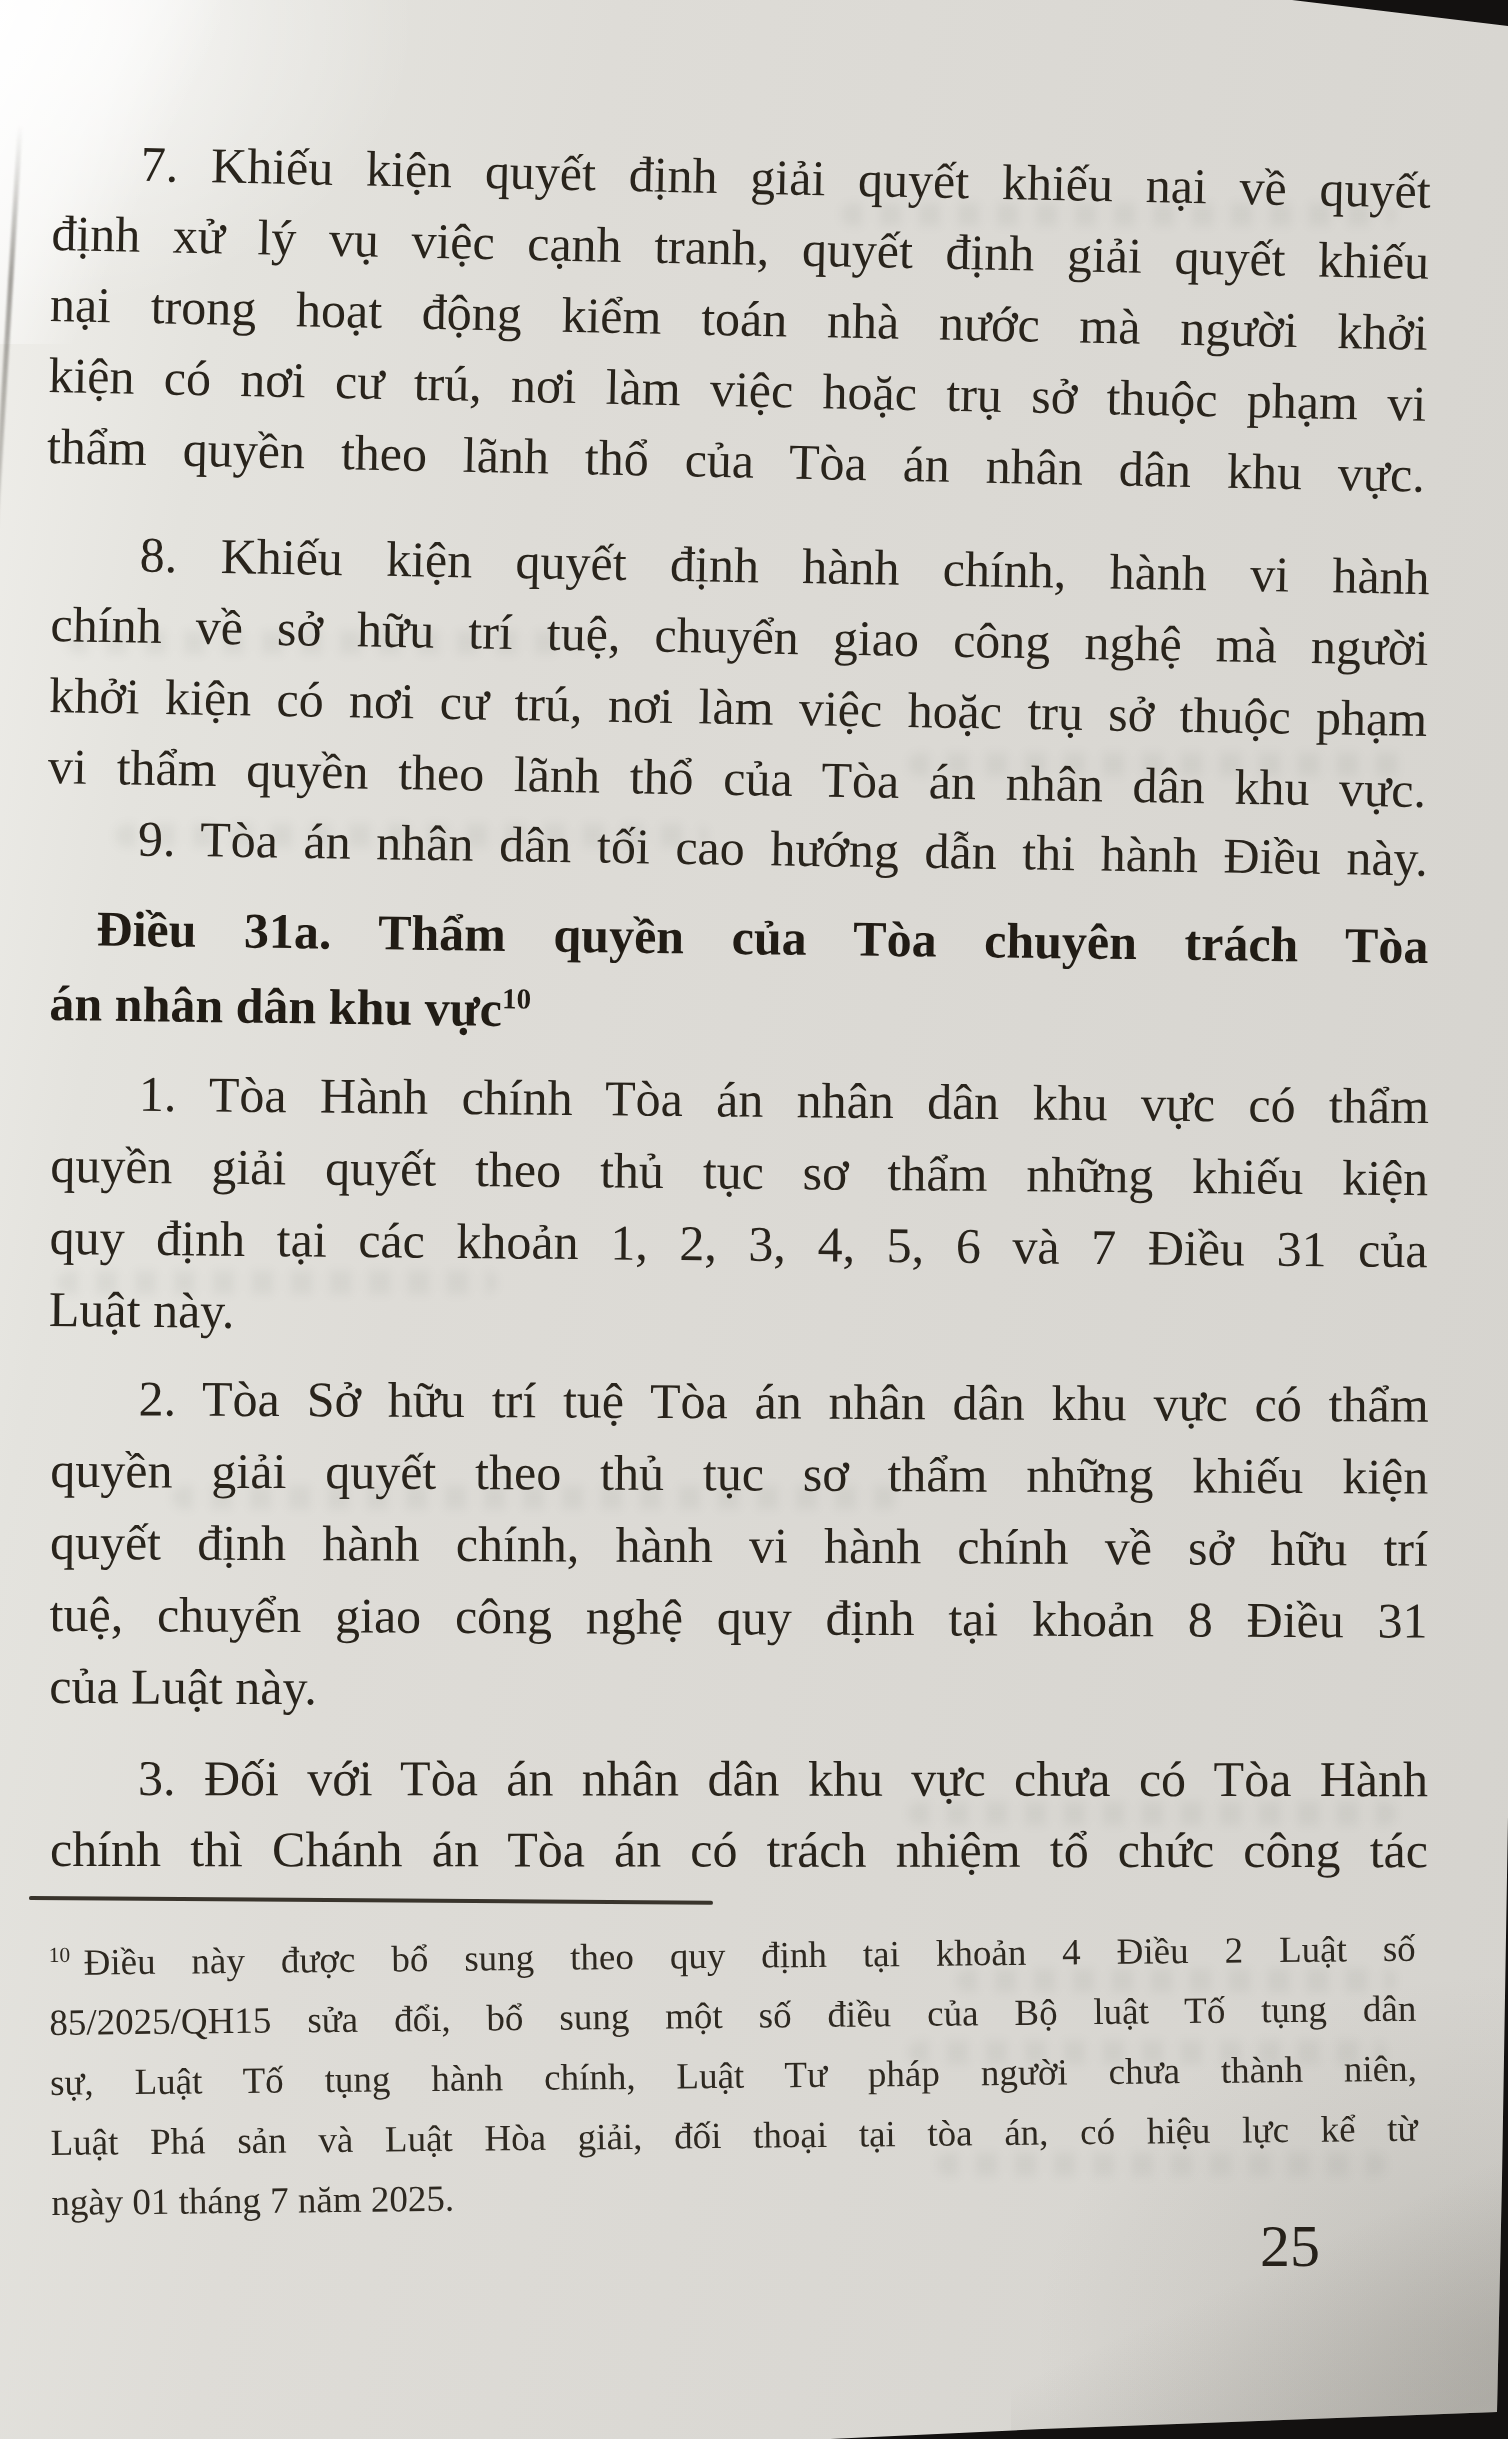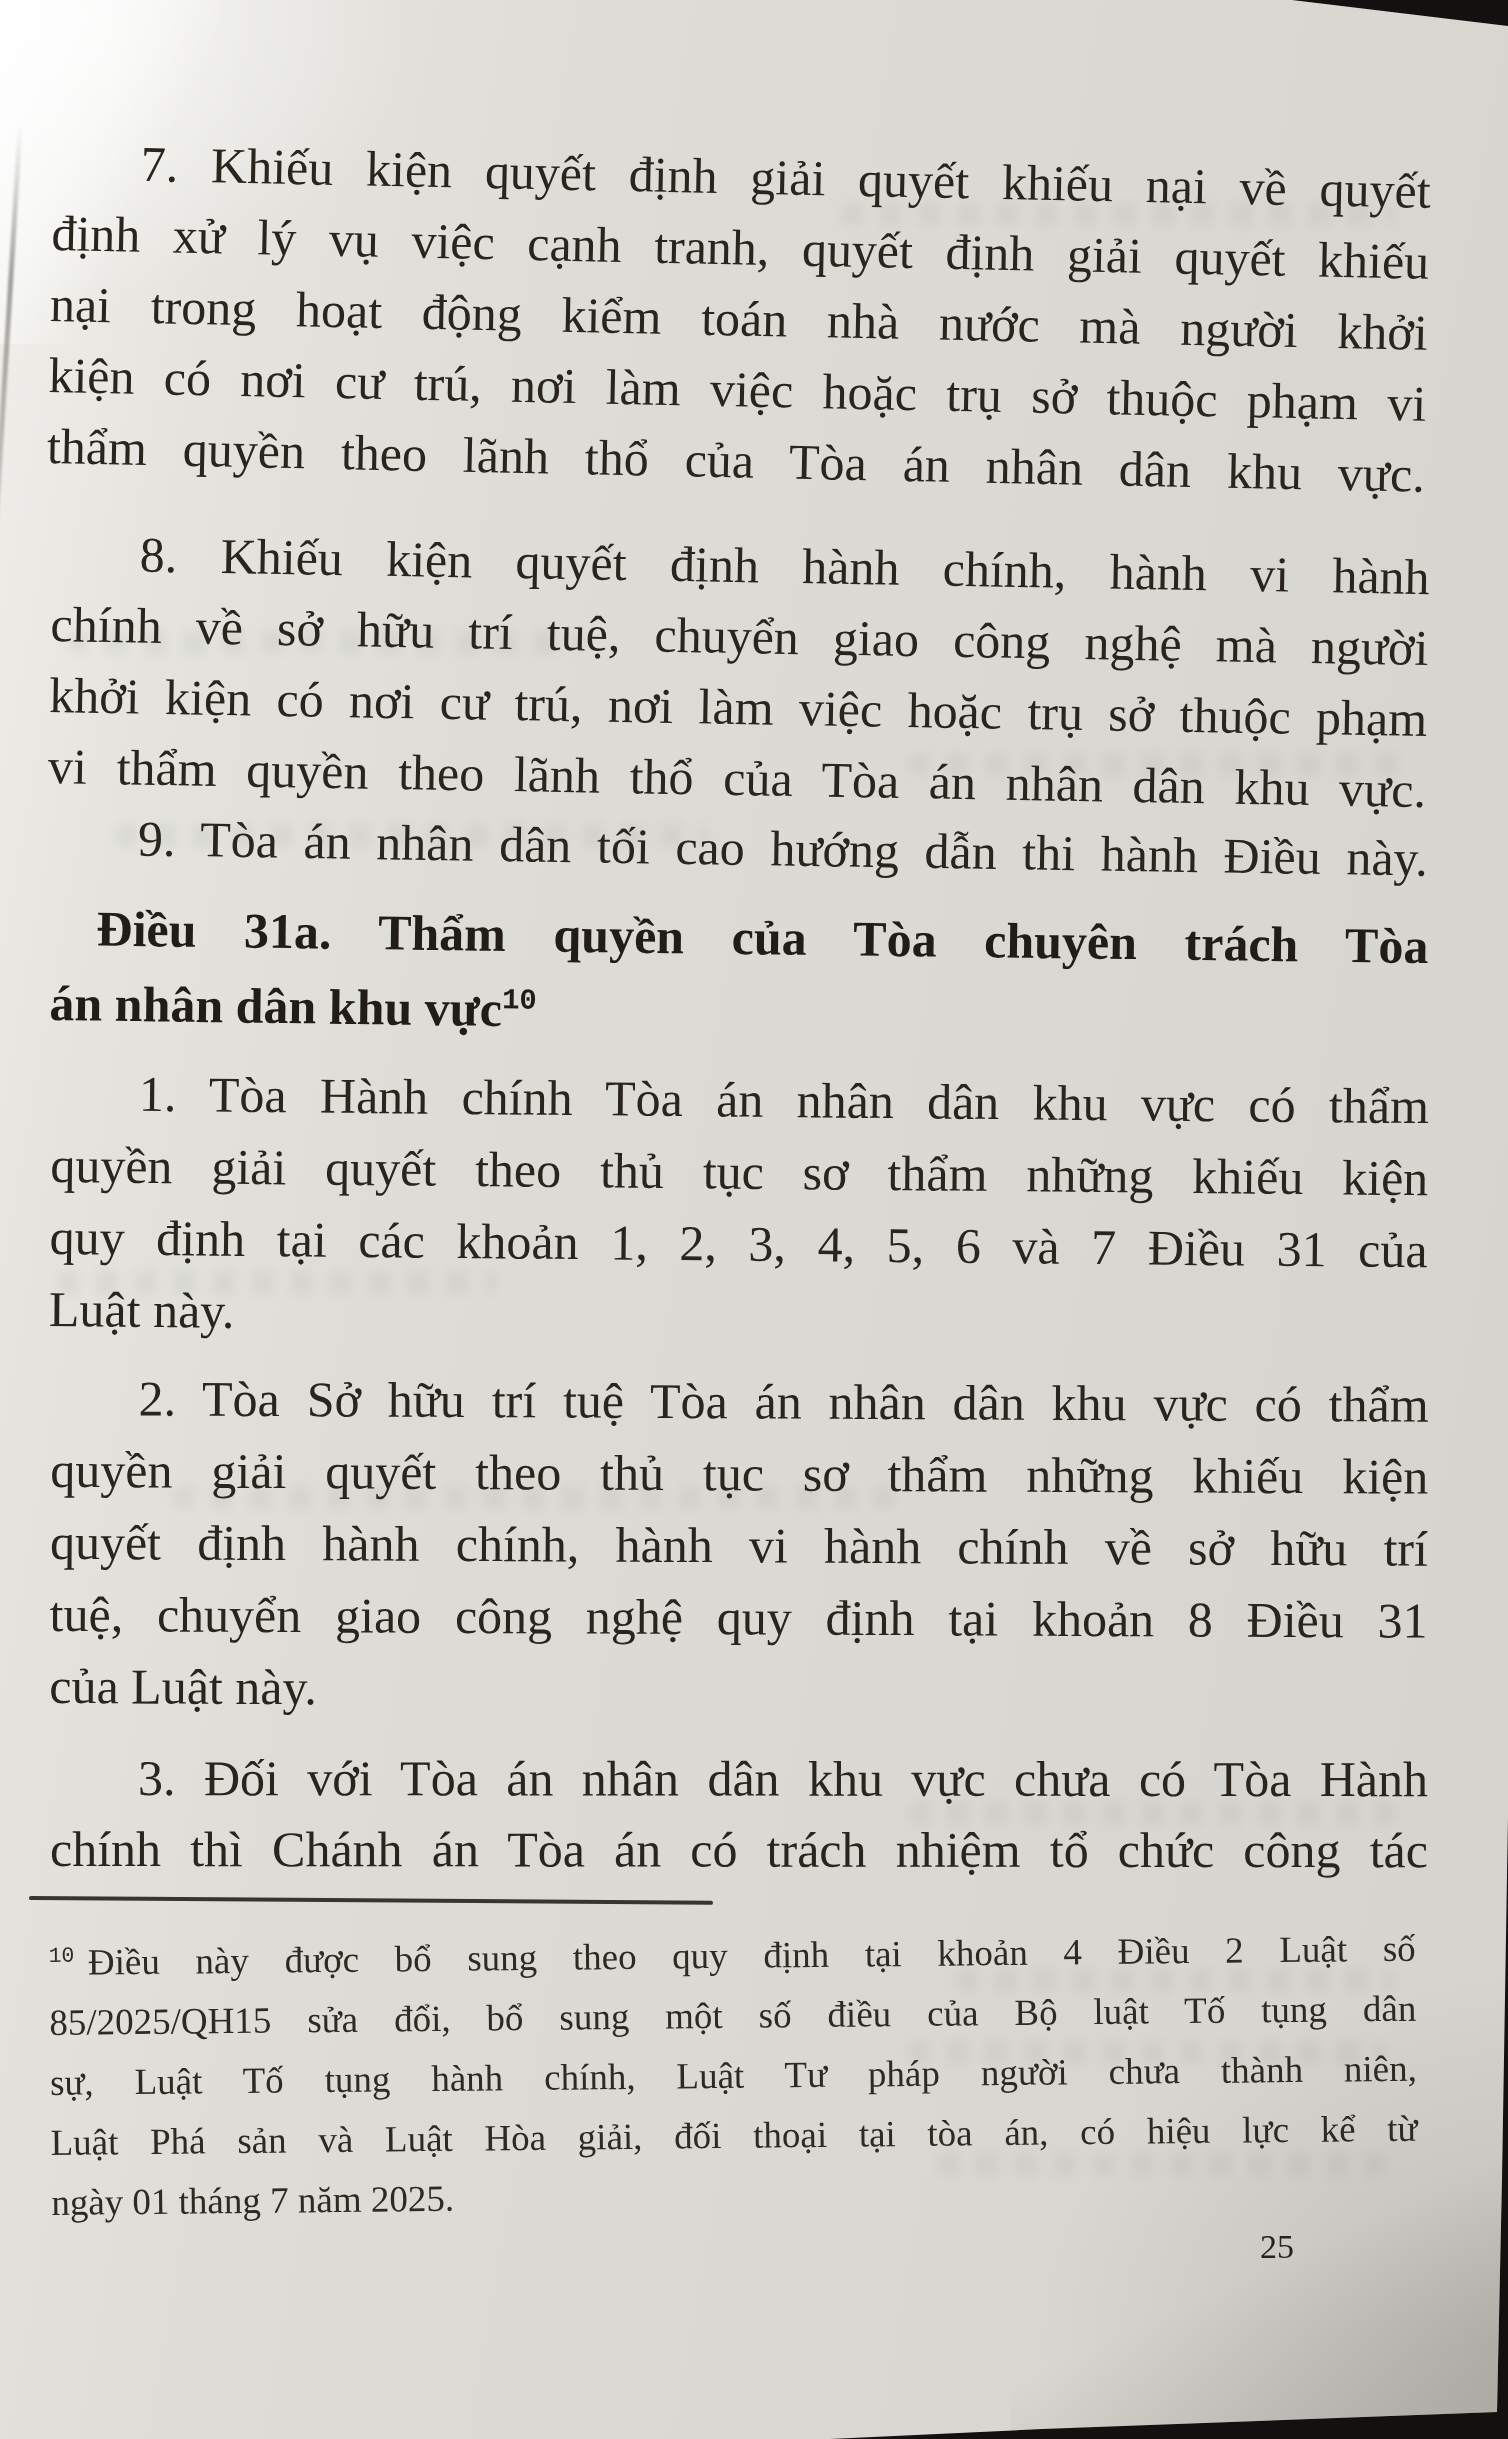--- a/index.html
+++ b/index.html
@@ -49,38 +49,38 @@
   .warp-p9{transform:rotate(0.9deg);transform-origin:0 50%;margin-top:0;}
   .heading{
     margin-top:18px;line-height:75px;font-weight:bold;color:#211c15;
     transform:rotate(0.75deg);transform-origin:0 50%;
   }
   .heading .tline{text-align:justify;text-align-last:justify;padding-left:46px;}
   .heading .tline.left{text-align:left;text-align-last:left;padding-left:0;}
   .warp-k1{transform:rotate(0.55deg);transform-origin:0 50%;margin-top:16.3px;line-height:72px;}
   .warp-k2{transform:rotate(0.28deg);transform-origin:0 50%;margin-top:16.3px;line-height:72px;}
   .warp-k3{transform:rotate(0.05deg);transform-origin:0 50%;margin-top:21px;}
-  sup{font-size:.58em;vertical-align:super;line-height:0;font-family:Liberation Mono, monospace;}
+  sup{font-size:.58em;vertical-align:super;line-height:0;}
   
   .footnote-sep{
     position:absolute;left:29px;top:1896px;width:684px;height:3.8px;
     background:#39342c;border-radius:1.9px;transform:rotate(0.4deg);transform-origin:0 50%;
   }
   .footnote{
     position:absolute;top:1933px;left:50px;width:1367px;
     color:#2e2921;font-size:37px;line-height:60px;
     transform:rotate(-0.6deg);transform-origin:0 50%;
   }
   .footnote .fline{text-align:justify;text-align-last:justify;}
   .footnote .fline.left{text-align:left;text-align-last:left;}
   .footnote sup{margin-right:13.4px;}
   
   .page-number{
     position:absolute;top:2218px;left:1260px;
-    color:#26211a;font-size:34px;line-height:57px;
+    color:#26211a;font-size:60px;line-height:57px;
   }
 </style>
 </head>
 <body>
 
 <div class="page">
 
   <div class="corner-highlight"></div>
   <div class="left-edge-line"></div>
   <div class="bottom-edge-shade"></div>

